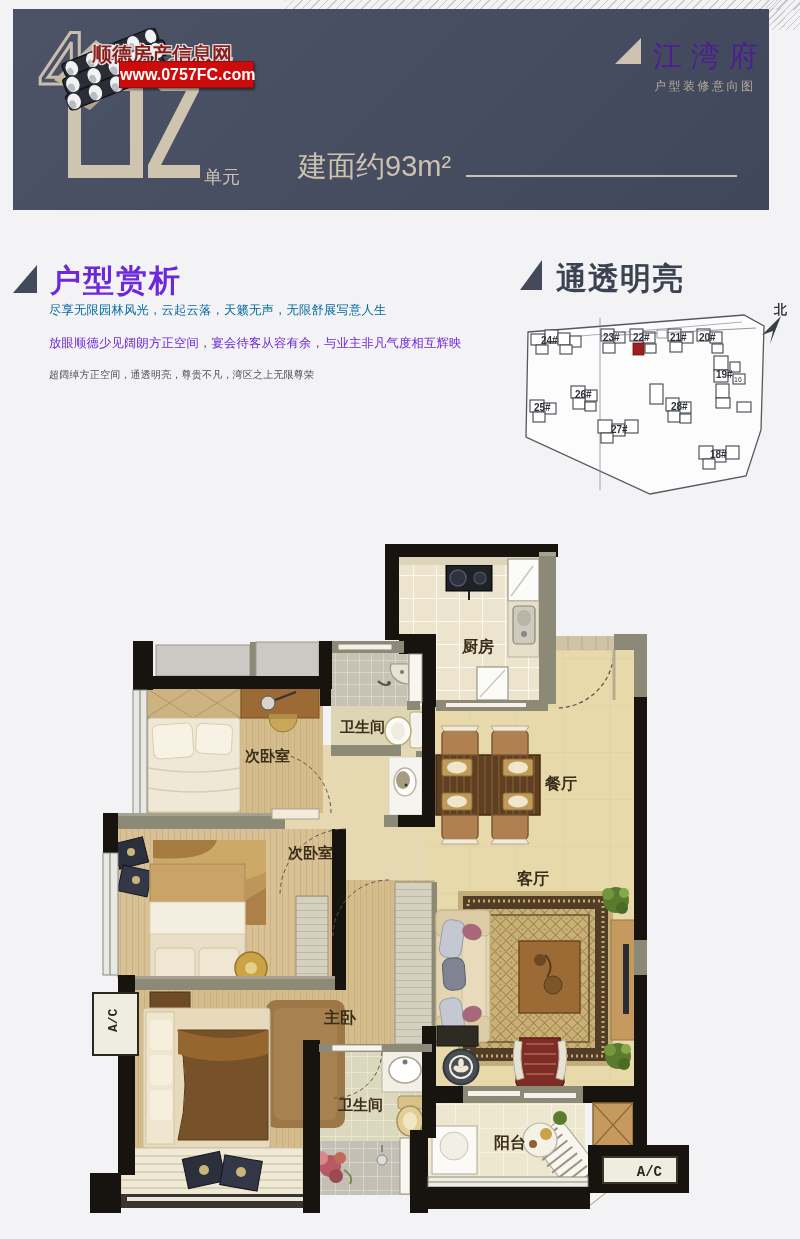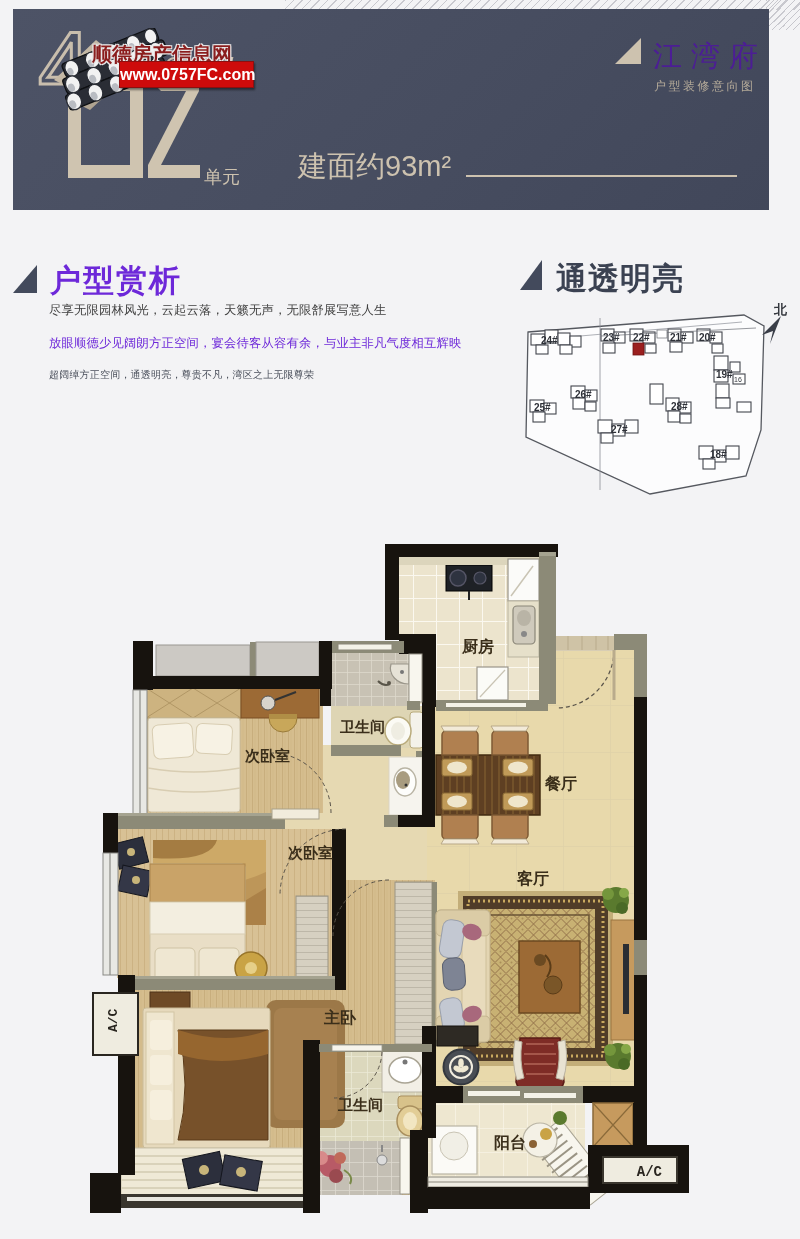--- a/index.html
+++ b/index.html
@@ -89,21 +89,21 @@
 <div class="abs" style="left:92px;top:41px;font-size:20px;font-weight:bold;color:#8b1d1d;letter-spacing:0px;text-shadow:-1px -1px 0 #e9e9e9,1px -1px 0 #e9e9e9,-1px 1px 0 #e9e9e9,1px 1px 0 #e9e9e9;">顺德房产信息网</div>
 
 <div class="abs" style="left:99px;top:61px;width:133px;height:25px;background:#ce0b0b;border:1px solid #8d0f0f;box-shadow:1px 2px 2px rgba(0,0,0,.45);color:#fff;font-size:16px;font-weight:bold;text-align:center;line-height:25px;margin-left:20px;">www.0757FC.com</div>
 
 <svg class="abs" style="left:13px;top:265px" width="27" height="28" viewBox="0 0 27 28">
     <polygon points="0,28 24,28 24,0" fill="#434a5c"></polygon>
   </svg>
 
 <div class="abs" style="left:50px;top:260px;font-size:31px;font-weight:bold;color:#6d28d9;letter-spacing:2px;">户型赏析</div>
 
-<div class="abs" style="left:49px;top:302px;font-size:12.3px;color:#404040;letter-spacing:0.2px;">尽享无限园林风光，云起云落，天籁无声，无限舒展写意人生</div>
+<div class="abs" style="left:49px;top:302px;font-size:12.3px;color:#0369a1;letter-spacing:0.2px;">尽享无限园林风光，云起云落，天籁无声，无限舒展写意人生</div>
 
 <div class="abs" style="left:49px;top:335px;font-size:12.3px;color:#6d28d9;letter-spacing:0.2px;">放眼顺德少见阔朗方正空间，宴会待客从容有余，与业主非凡气度相互辉映</div>
 
 <div class="abs" style="left:49px;top:368px;font-size:10px;color:#4b505c;letter-spacing:0.2px;">超阔绰方正空间，通透明亮，尊贵不凡，湾区之上无限尊荣</div>
 
 <svg class="abs" style="left:520px;top:260px" width="24" height="30" viewBox="0 0 24 30">
     <polygon points="0,30 22,30 22,0" fill="#434a5c"></polygon>
   </svg>
 
 <div class="abs" style="left:556px;top:258px;font-size:31px;font-weight:bold;color:#3b4252;letter-spacing:1px;">通透明亮</div>

